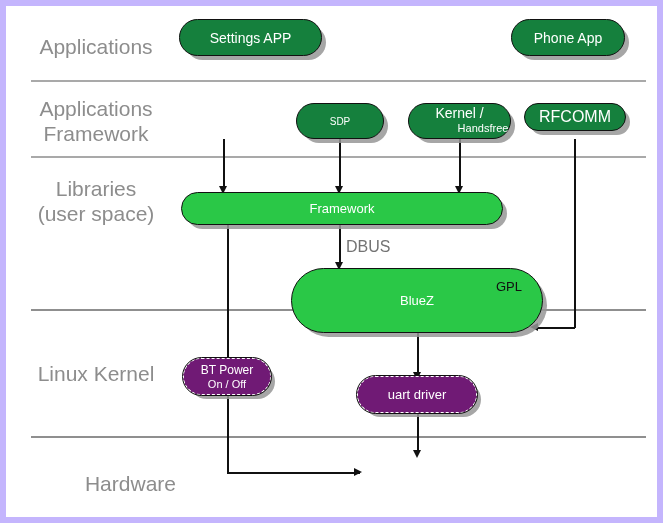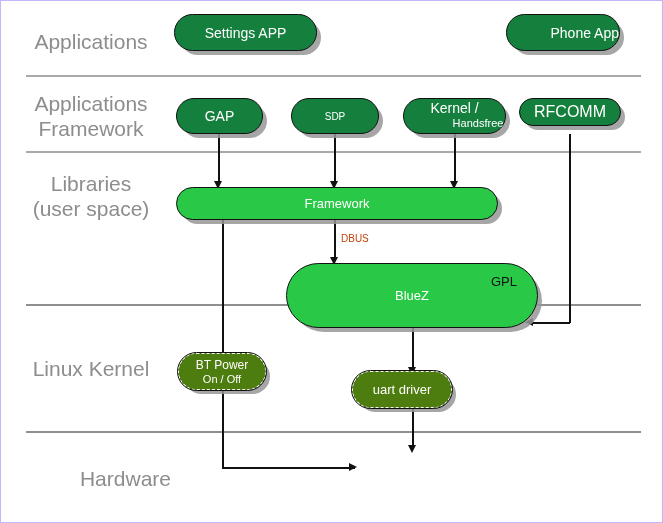--- a/index.html
+++ b/index.html
@@ -5,21 +5,21 @@
   html, body {
     margin: 0;
     padding: 0;
     background: #ffffff;
   }
   #canvas {
     position: relative;
     width: 663px;
     height: 523px;
     background: #ffffff;
-    border: 1px solid #c4b5fd;
+    border: 6px solid #c4b5fd;
     box-sizing: border-box;
     overflow: hidden;
     font-family: "Liberation Sans", sans-serif;
   }
 
   
   .separator {
     position: absolute;
     height: 2px;
     background: #a9a9a9;
@@ -50,21 +50,21 @@
     text-align: center;
     border: 1px solid #111111;
     box-shadow: 5px 5px 0 -1px rgba(150,150,150,0.85);
     z-index: 5;
   }
   .node .line1 { display: block; }
   .node .line2 { display: block; }
 
   .node.blue  { background: #15803d; }
   .node.green { background: #2ac847; }
-  .node.red   { background: #4d7c0f; }
+  .node.red   { background: #701a75; }
 
   .node.dashed {
     border: 1px dashed #ffffff;
     outline: 1px solid #111111;
     outline-offset: 0px;
   }
 
   
   .corner-tag {
     position: absolute;
@@ -94,22 +94,22 @@
     border-top: 8px solid #111111;
   }
   .arrowhead.left {
     border-top: 4.5px solid transparent;
     border-bottom: 4.5px solid transparent;
     border-right: 8px solid #111111;
   }
 
   .edge-label {
     position: absolute;
-    color: #c2410c;
-    font-size: 10px;
+    color: #737373;
+    font-size: 16px;
     z-index: 4;
     background: transparent;
   }
 </style>
 </head>
 <body>
 
 <div id="canvas">
 
   <div class="separator" style="left:25px; top:74px; width:615px;"></div>
@@ -153,27 +153,24 @@
   <div class="conn v" style="left:411px; top:327px; height:43px;"></div>
   <div class="arrowhead down" style="left:407px; top:366px;"></div>
 
   <div class="conn v" style="left:411px; top:406px; height:42px;"></div>
   <div class="arrowhead down" style="left:407px; top:444px;"></div>
 
   <div class="node blue" style="left:173px; top:13px; width:143px; height:37px; font-size:14px;">
     <span class="line1">Settings APP</span>
   </div>
 
-  <div class="node blue" style="left:505px; top:13px; width:114px; height:37px; font-size:14px;align-items:flex-end;">
+  <div class="node blue" style="left:505px; top:13px; width:114px; height:37px; font-size:14px;">
     <span class="line1">Phone App</span>
   </div>
 
-  <div class="node blue" style="left:175px; top:97px; width:87px; height:36px; font-size:14px;">
-    <span class="line1">GAP</span>
-  </div>
 
   <div class="node blue" style="left:290px; top:97px; width:88px; height:36px; font-size:10px;">
     <span class="line1">SDP</span>
   </div>
 
   <div class="node blue" style="left:402px; top:97px; width:103px; height:36px; font-size:14px; line-height:15px;">
     <span class="line1">Kernel /</span>
     <span class="line2" style="font-size:11px;margin-left:47px;">Handsfree</span>
   </div>
 
@@ -188,18 +185,18 @@
   <div class="node green" style="left:285px; top:262px; width:252px; height:65px; font-size:13px;">
     <span class="line1">BlueZ</span>
     <span class="corner-tag" style="right:20px; top:10px;">GPL</span>
   </div>
 
   <div class="node red dashed" style="left:177px; top:352px; width:88px; height:37px; font-size:12px; line-height:14px;">
     <span class="line1">BT Power</span>
     <span class="line2" style="font-size:11px;">On / Off</span>
   </div>
 
-  <div class="node red dashed" style="left:351px; top:370px; width:100px; height:37px; font-size:13px;">
+  <div class="node red dashed" style="left:351px; top:370px; width:120px; height:37px; font-size:13px;">
     <span class="line1">uart driver</span>
   </div>
 
 
 </div>
 
 </body></html>

